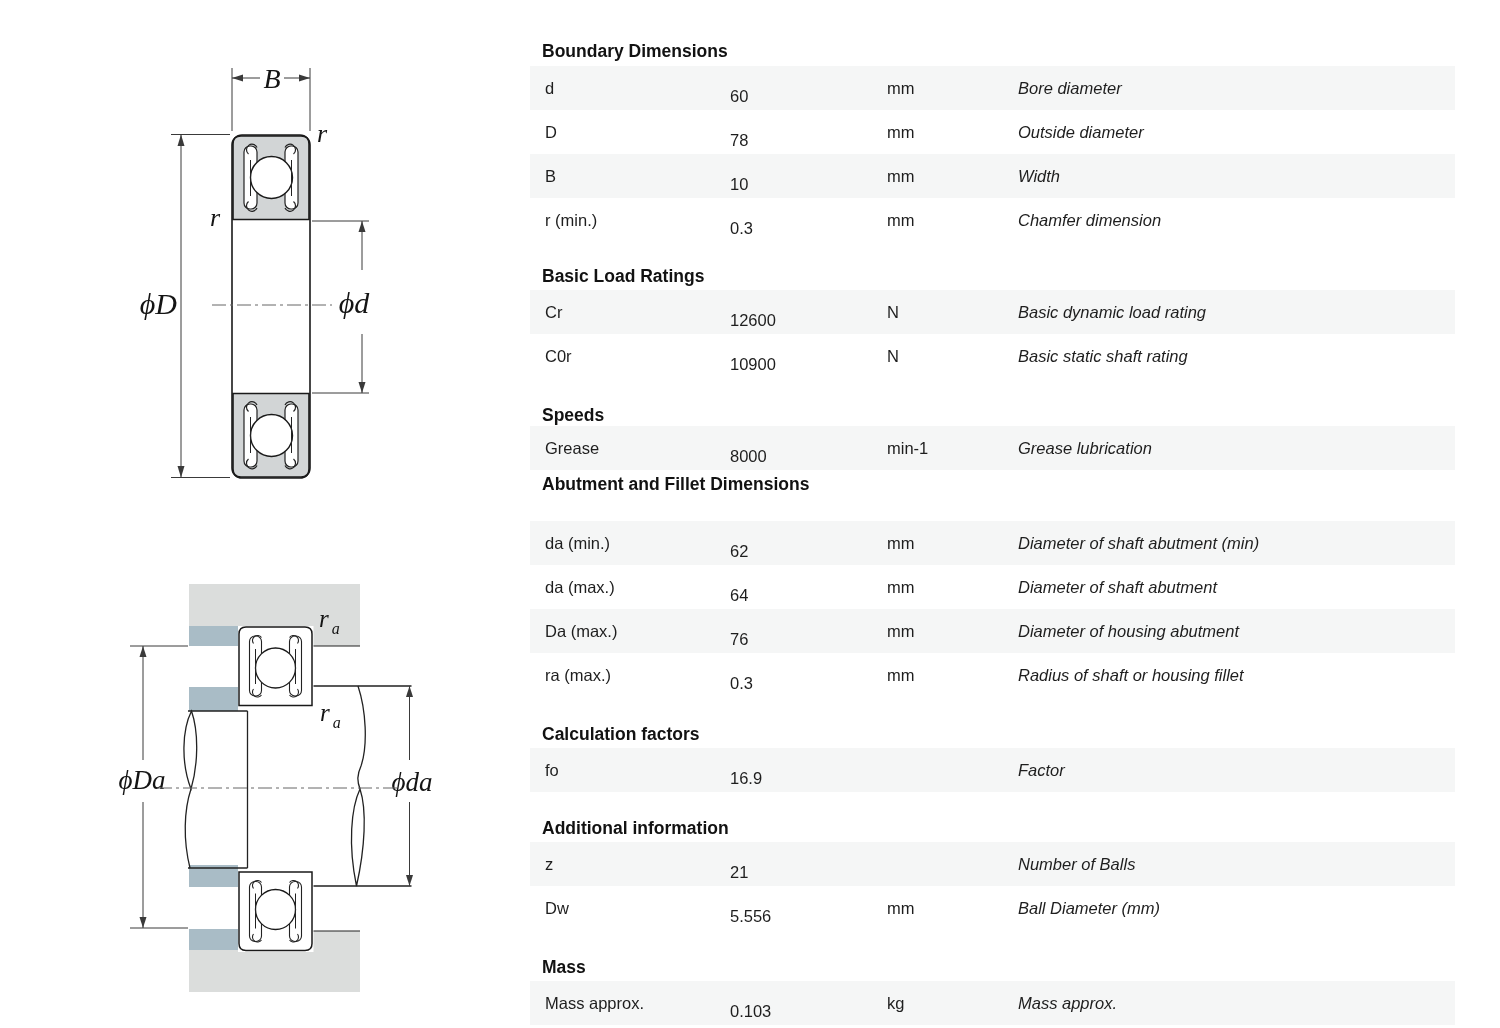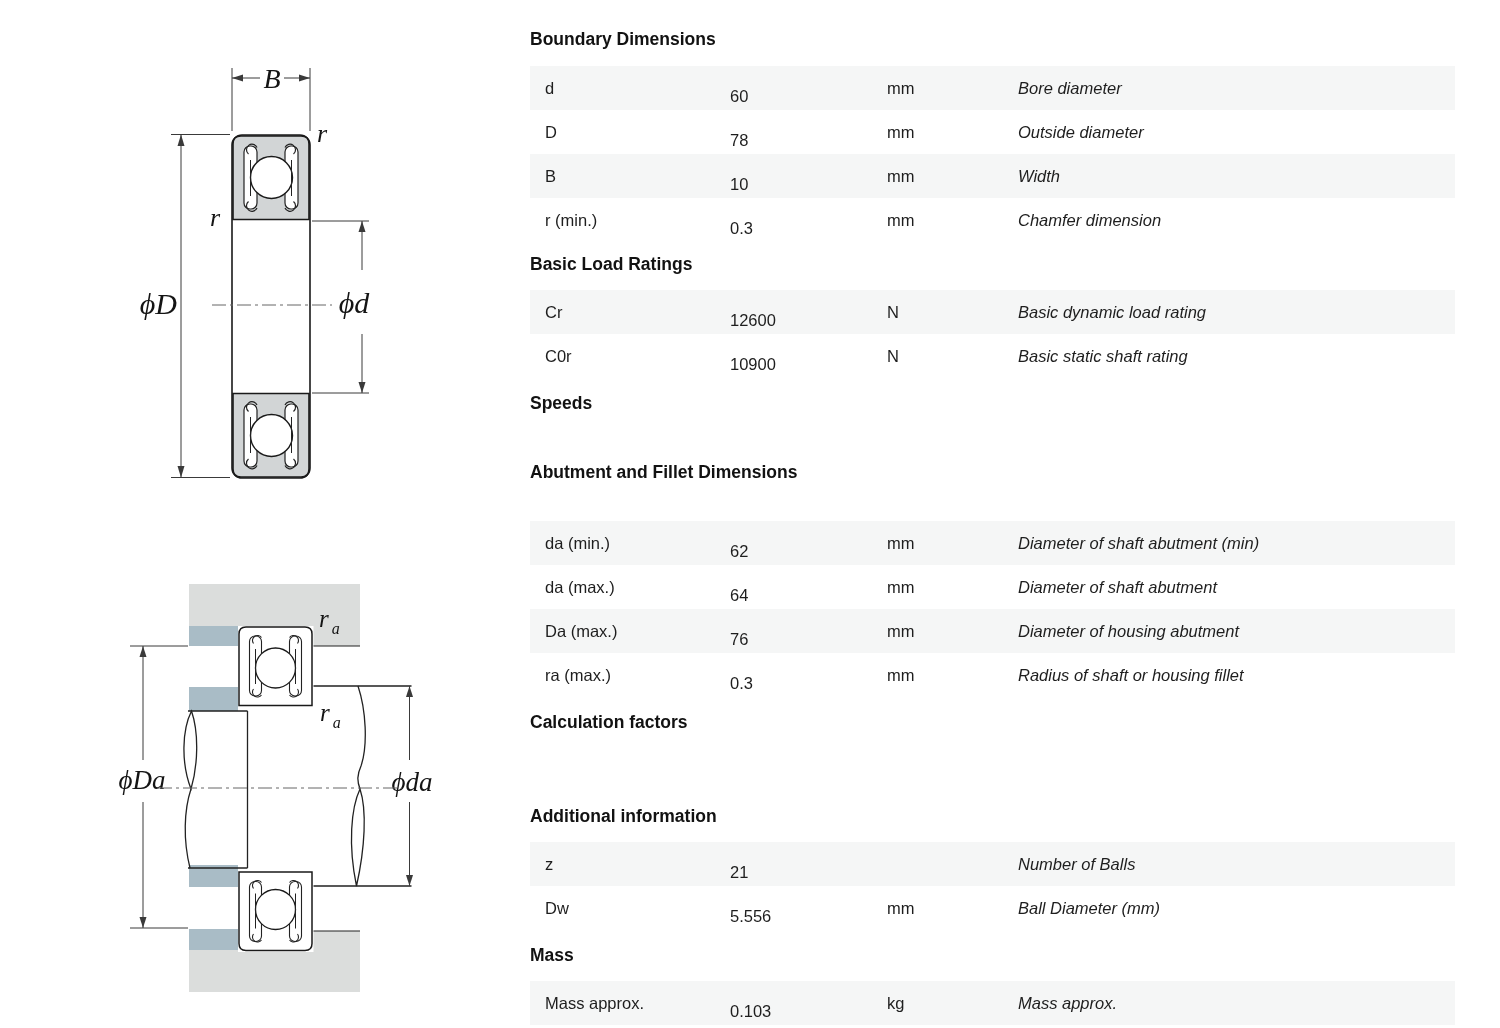--- a/index.html
+++ b/index.html
@@ -1,20 +1,20 @@
 <!DOCTYPE html>
 <html><head>
 <meta charset="utf-8">
 <style>
   html,body{margin:0;padding:0;background:#ffffff;}
   .page{position:relative;width:1500px;height:1028px;background:#fff;overflow:hidden;
         font-family:"Liberation Sans","DejaVu Sans",sans-serif;}
   .diagrams{position:absolute;left:0;top:0;pointer-events:none;}
   .spec{position:absolute;left:530px;top:0;width:925px;height:1028px;}
-  .sec-title{position:absolute;left:0;margin:0;font-size:17.5px;font-weight:700;color:#121212;
+  .sec-title{position:absolute;left:0;margin:12px;font-size:17.5px;font-weight:700;color:#121212;
              line-height:20px;white-space:nowrap;}
   .sec-rows{position:absolute;left:0;width:925px;}
   .row{position:relative;width:925px;height:44px;}
   .row.stripe{background:#f5f6f6;}
   .cell{position:absolute;top:50%;transform:translateY(-50%);font-size:16.5px;color:#1e1e1e;white-space:nowrap;}
   .cell.param{left:15px;}
   .cell.value{left:200px;margin-top:8px;}
   .cell.unit{left:357px;}
   .cell.desc{left:488px;font-style:italic;}
   .dlabel{font-family:"Liberation Serif","DejaVu Serif",serif;font-style:italic;fill:#141414;}
@@ -184,20 +184,28 @@
       </div>
       <div class="row">
         <span class="cell param">C0r</span>
         <span class="cell value">10900</span>
         <span class="cell unit">N</span>
         <span class="cell desc">Basic static shaft rating</span>
       </div>
     </div>
 
     <h2 class="sec-title" style="top:393px">Speeds</h2>
+    <div class="sec-rows" style="top:426px">
+      <div class="row stripe">
+        <span class="cell param">Grease</span>
+        <span class="cell value">8000</span>
+        <span class="cell unit">min-1</span>
+        <span class="cell desc">Grease lubrication</span>
+      </div>
+    </div>
 
     <h2 class="sec-title" style="top:462px">Abutment and Fillet Dimensions</h2>
     <div class="sec-rows" style="top:521px">
       <div class="row stripe">
         <span class="cell param">da (min.)</span>
         <span class="cell value">62</span>
         <span class="cell unit">mm</span>
         <span class="cell desc">Diameter of shaft abutment (min)</span>
       </div>
       <div class="row">
@@ -214,20 +222,28 @@
       </div>
       <div class="row">
         <span class="cell param">ra (max.)</span>
         <span class="cell value">0.3</span>
         <span class="cell unit">mm</span>
         <span class="cell desc">Radius of shaft or housing fillet</span>
       </div>
     </div>
 
     <h2 class="sec-title" style="top:712px">Calculation factors</h2>
+    <div class="sec-rows" style="top:748px">
+      <div class="row stripe">
+        <span class="cell param">fo</span>
+        <span class="cell value">16.9</span>
+        <span class="cell unit"></span>
+        <span class="cell desc">Factor</span>
+      </div>
+    </div>
 
     <h2 class="sec-title" style="top:806px">Additional information</h2>
     <div class="sec-rows" style="top:842px">
       <div class="row stripe">
         <span class="cell param">z</span>
         <span class="cell value">21</span>
         <span class="cell unit"></span>
         <span class="cell desc">Number of Balls</span>
       </div>
       <div class="row">

